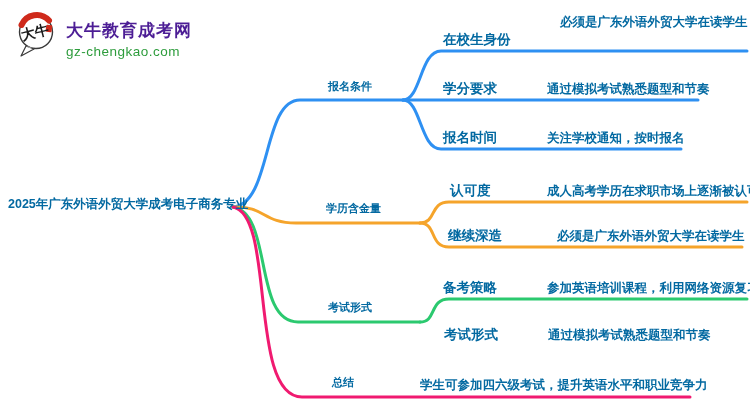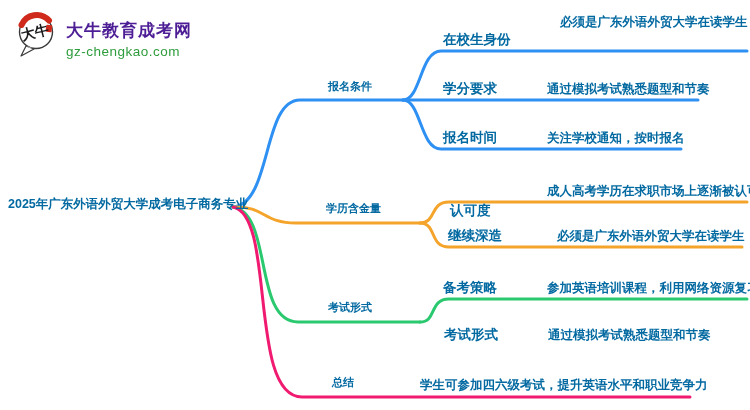--- a/index.html
+++ b/index.html
@@ -65,21 +65,21 @@
   <div class="txt branch-label" style="left:328px;top:301px;">考试形式</div>
   <div class="txt branch-label" style="left:332px;top:376px;">总结</div>
 
   <div class="txt sub-label" style="left:443px;top:32px;">在校生身份</div>
   <div class="txt sub-desc" style="left:560px;top:15px;">必须是广东外语外贸大学在读学生</div>
   <div class="txt sub-label" style="left:443px;top:81px;">学分要求</div>
   <div class="txt sub-desc" style="left:547px;top:82px;">通过模拟考试熟悉题型和节奏</div>
   <div class="txt sub-label" style="left:443px;top:130px;">报名时间</div>
   <div class="txt sub-desc" style="left:547px;top:131px;">关注学校通知，按时报名</div>
 
-  <div class="txt sub-label" style="left:450px;top:183px;margin-top:20px;">认可度</div>
+  <div class="txt sub-label" style="left:450px;top:183px;">认可度</div>
   <div class="txt sub-desc" style="left:547px;top:184px;">成人高考学历在求职市场上逐渐被认可</div>
   <div class="txt sub-label" style="left:448px;top:228px;font-family:Liberation Serif, serif;">继续深造</div>
   <div class="txt sub-desc" style="left:557px;top:229px;">必须是广东外语外贸大学在读学生</div>
 
   <div class="txt sub-label" style="left:443px;top:280px;">备考策略</div>
   <div class="txt sub-desc" style="left:547px;top:281px;">参加英语培训课程，利用网络资源复习</div>
   <div class="txt sub-label" style="left:444px;top:327px;">考试形式</div>
   <div class="txt sub-desc" style="left:548px;top:328px;">通过模拟考试熟悉题型和节奏</div>
 
   <div class="txt sub-desc" style="left:420px;top:378px;">学生可参加四六级考试，提升英语水平和职业竞争力</div>

